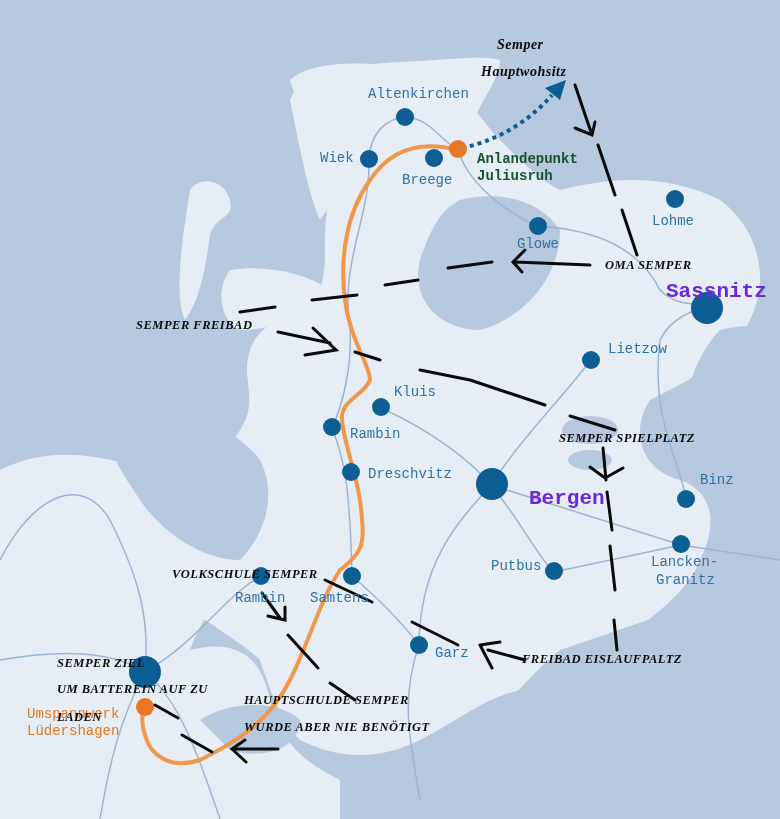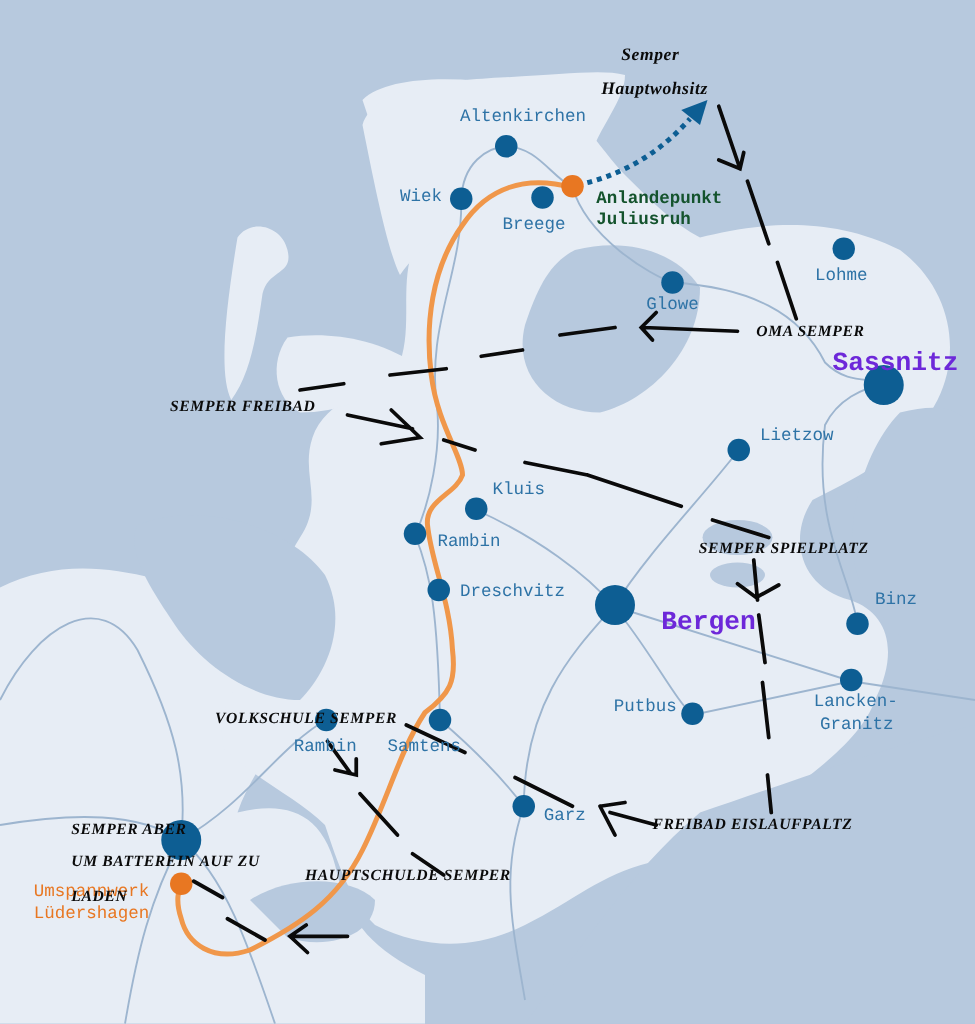--- a/index.html
+++ b/index.html
@@ -127,18 +127,19 @@
   <div class="lbl orange" style="left:477px;top:168px">Juliusruh</div>
   <div class="lbl orange-reg" style="left:27px;top:706px">Umspannwerk</div>
   <div class="lbl orange-reg" style="left:27px;top:723px">Lüdershagen</div>
 
   <div class="note" style="left:497px;top:37px;font-size:14px">Semper</div>
   <div class="note" style="left:481px;top:64px;font-size:14px">Hauptwohsitz</div>
   <div class="note" style="left:605px;top:258px">OMA SEMPER</div>
   <div class="note" style="left:136px;top:318px">SEMPER FREIBAD</div>
   <div class="note" style="left:559px;top:431px">SEMPER SPIELPLATZ</div>
   <div class="note" style="left:172px;top:567px">VOLKSCHULE SEMPER</div>
-  <div class="note" style="left:57px;top:656px">SEMPER ABER</div>
+  <div class="note" style="left:57px;top:656px">SEMPER ZIEL</div>
   <div class="note" style="left:57px;top:682px">UM BATTEREIN AUF ZU</div>
   <div class="note" style="left:57px;top:710px">LADEN</div>
   <div class="note" style="left:244px;top:693px">HAUPTSCHULDE SEMPER</div>
+  <div class="note" style="left:244px;top:720px">WURDE ABER NIE BENÖTIGT</div>
   <div class="note" style="left:522px;top:652px">FREIBAD EISLAUFPALTZ</div>
 </div>
 
 </body></html>

